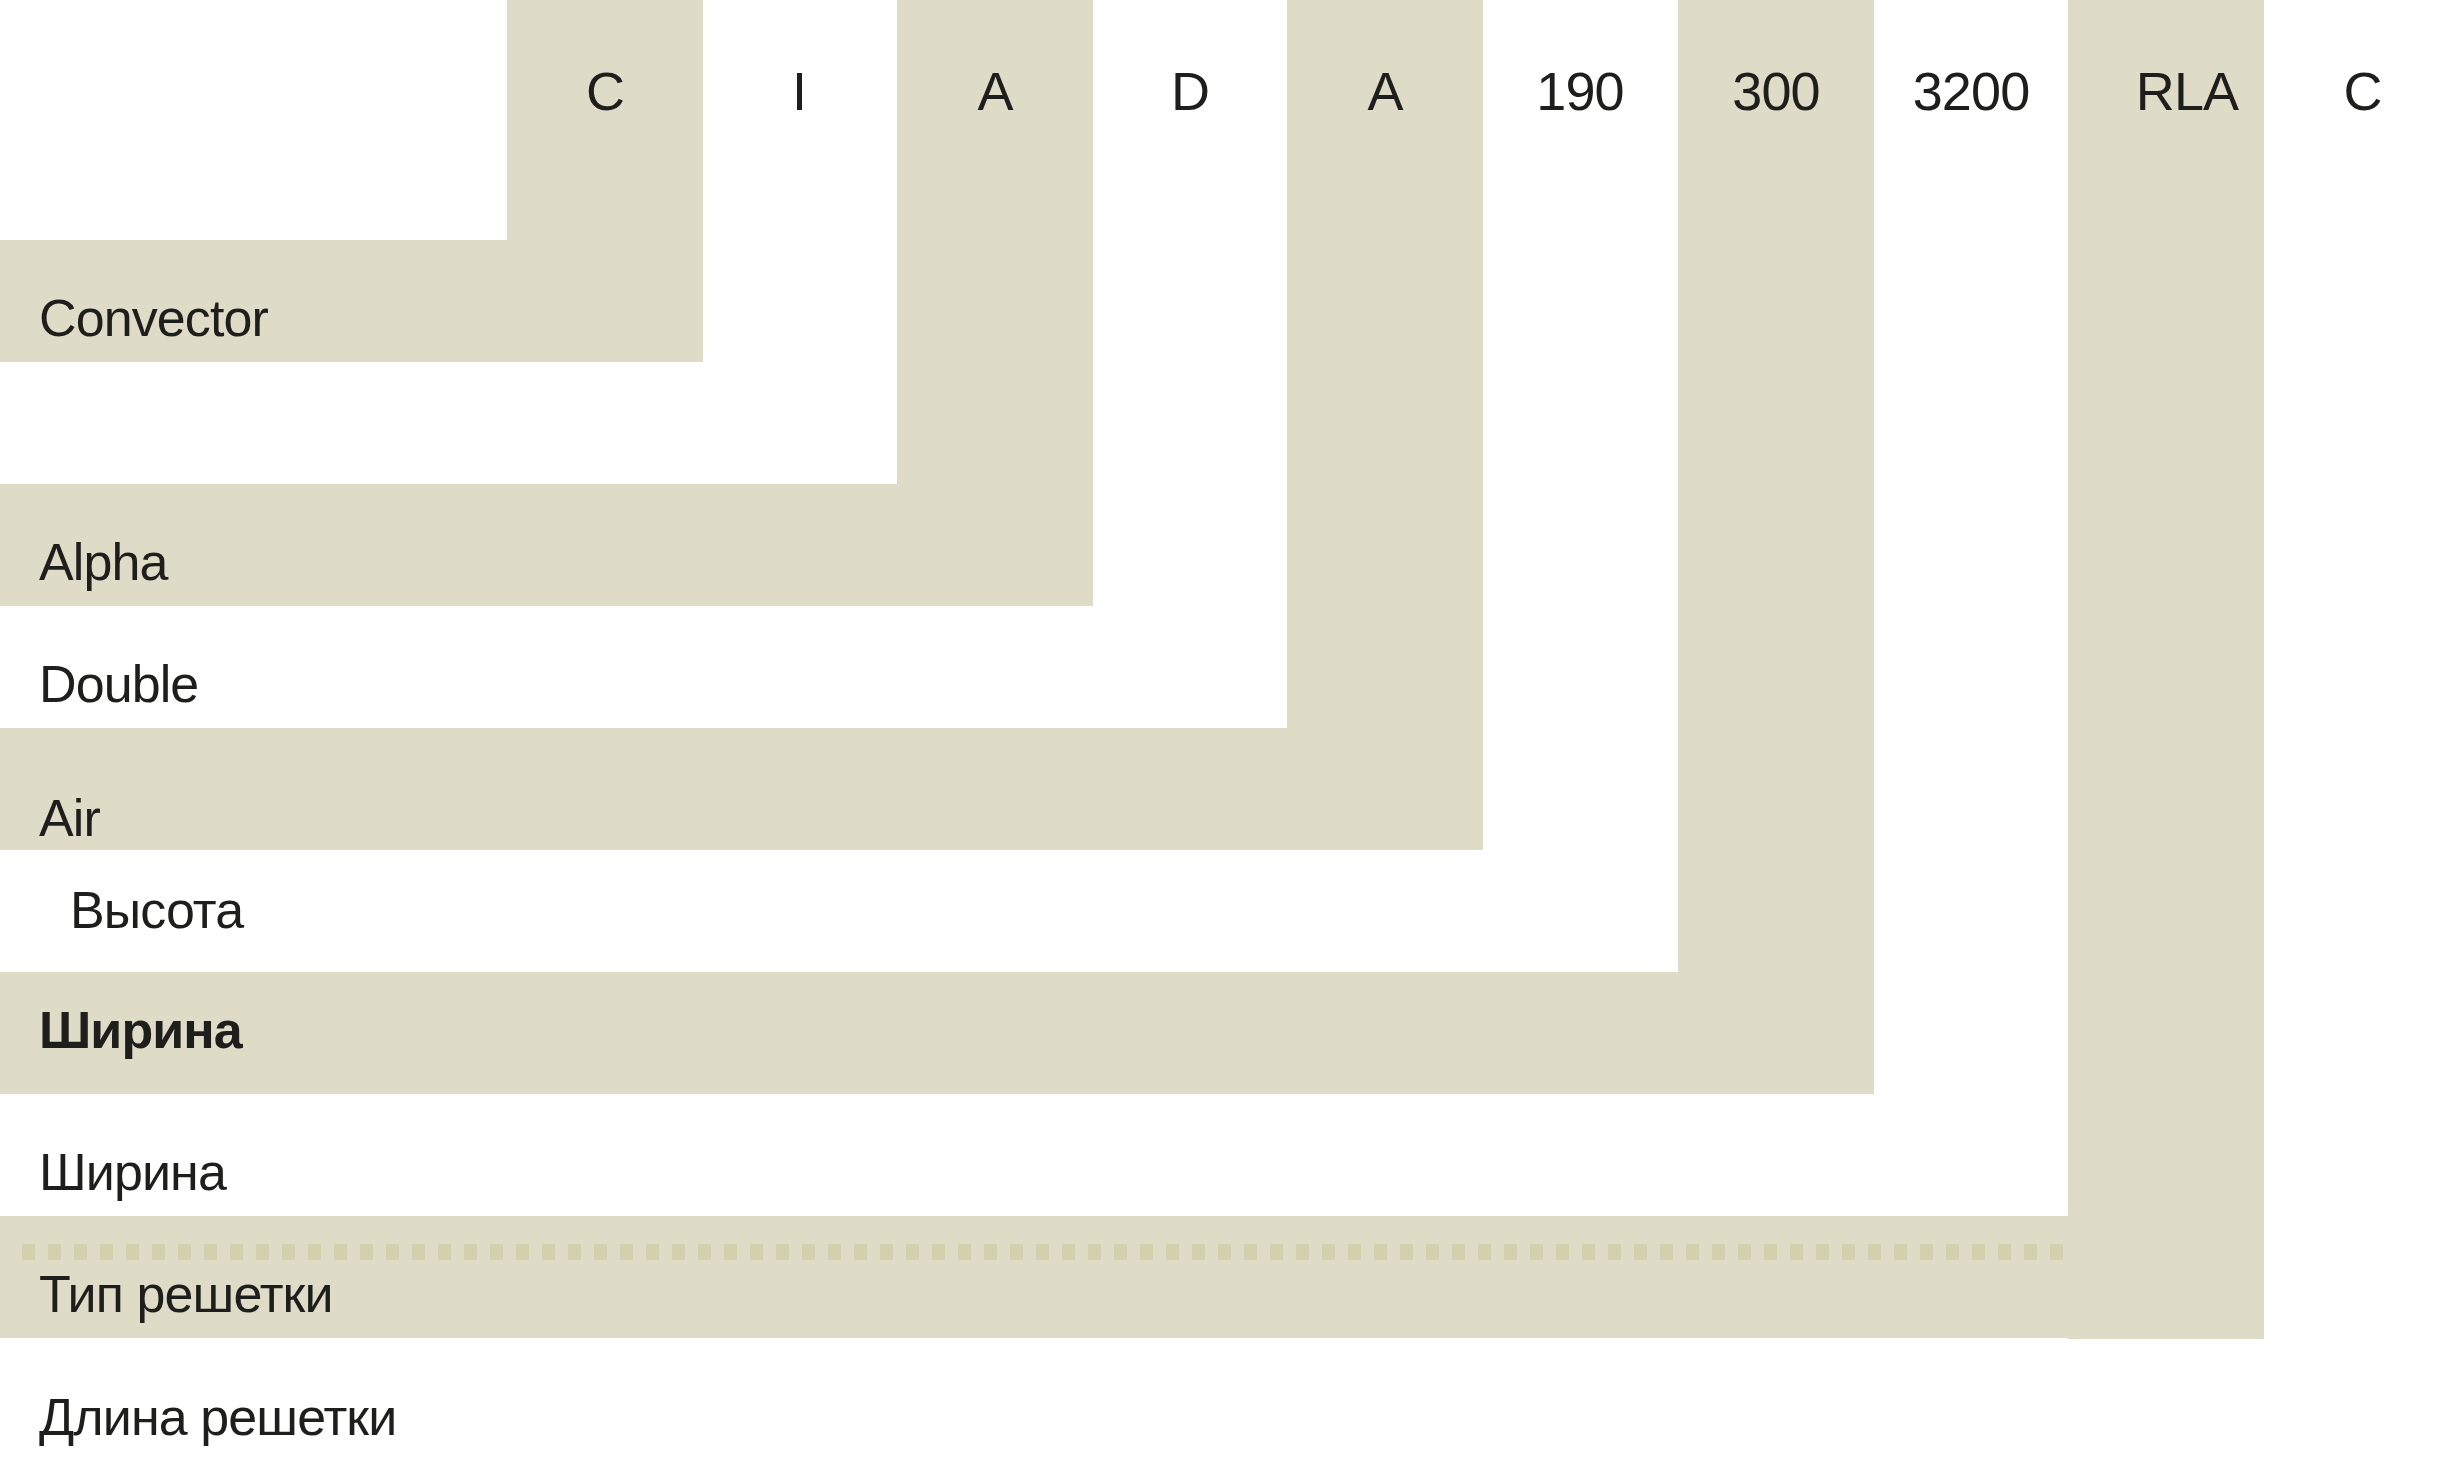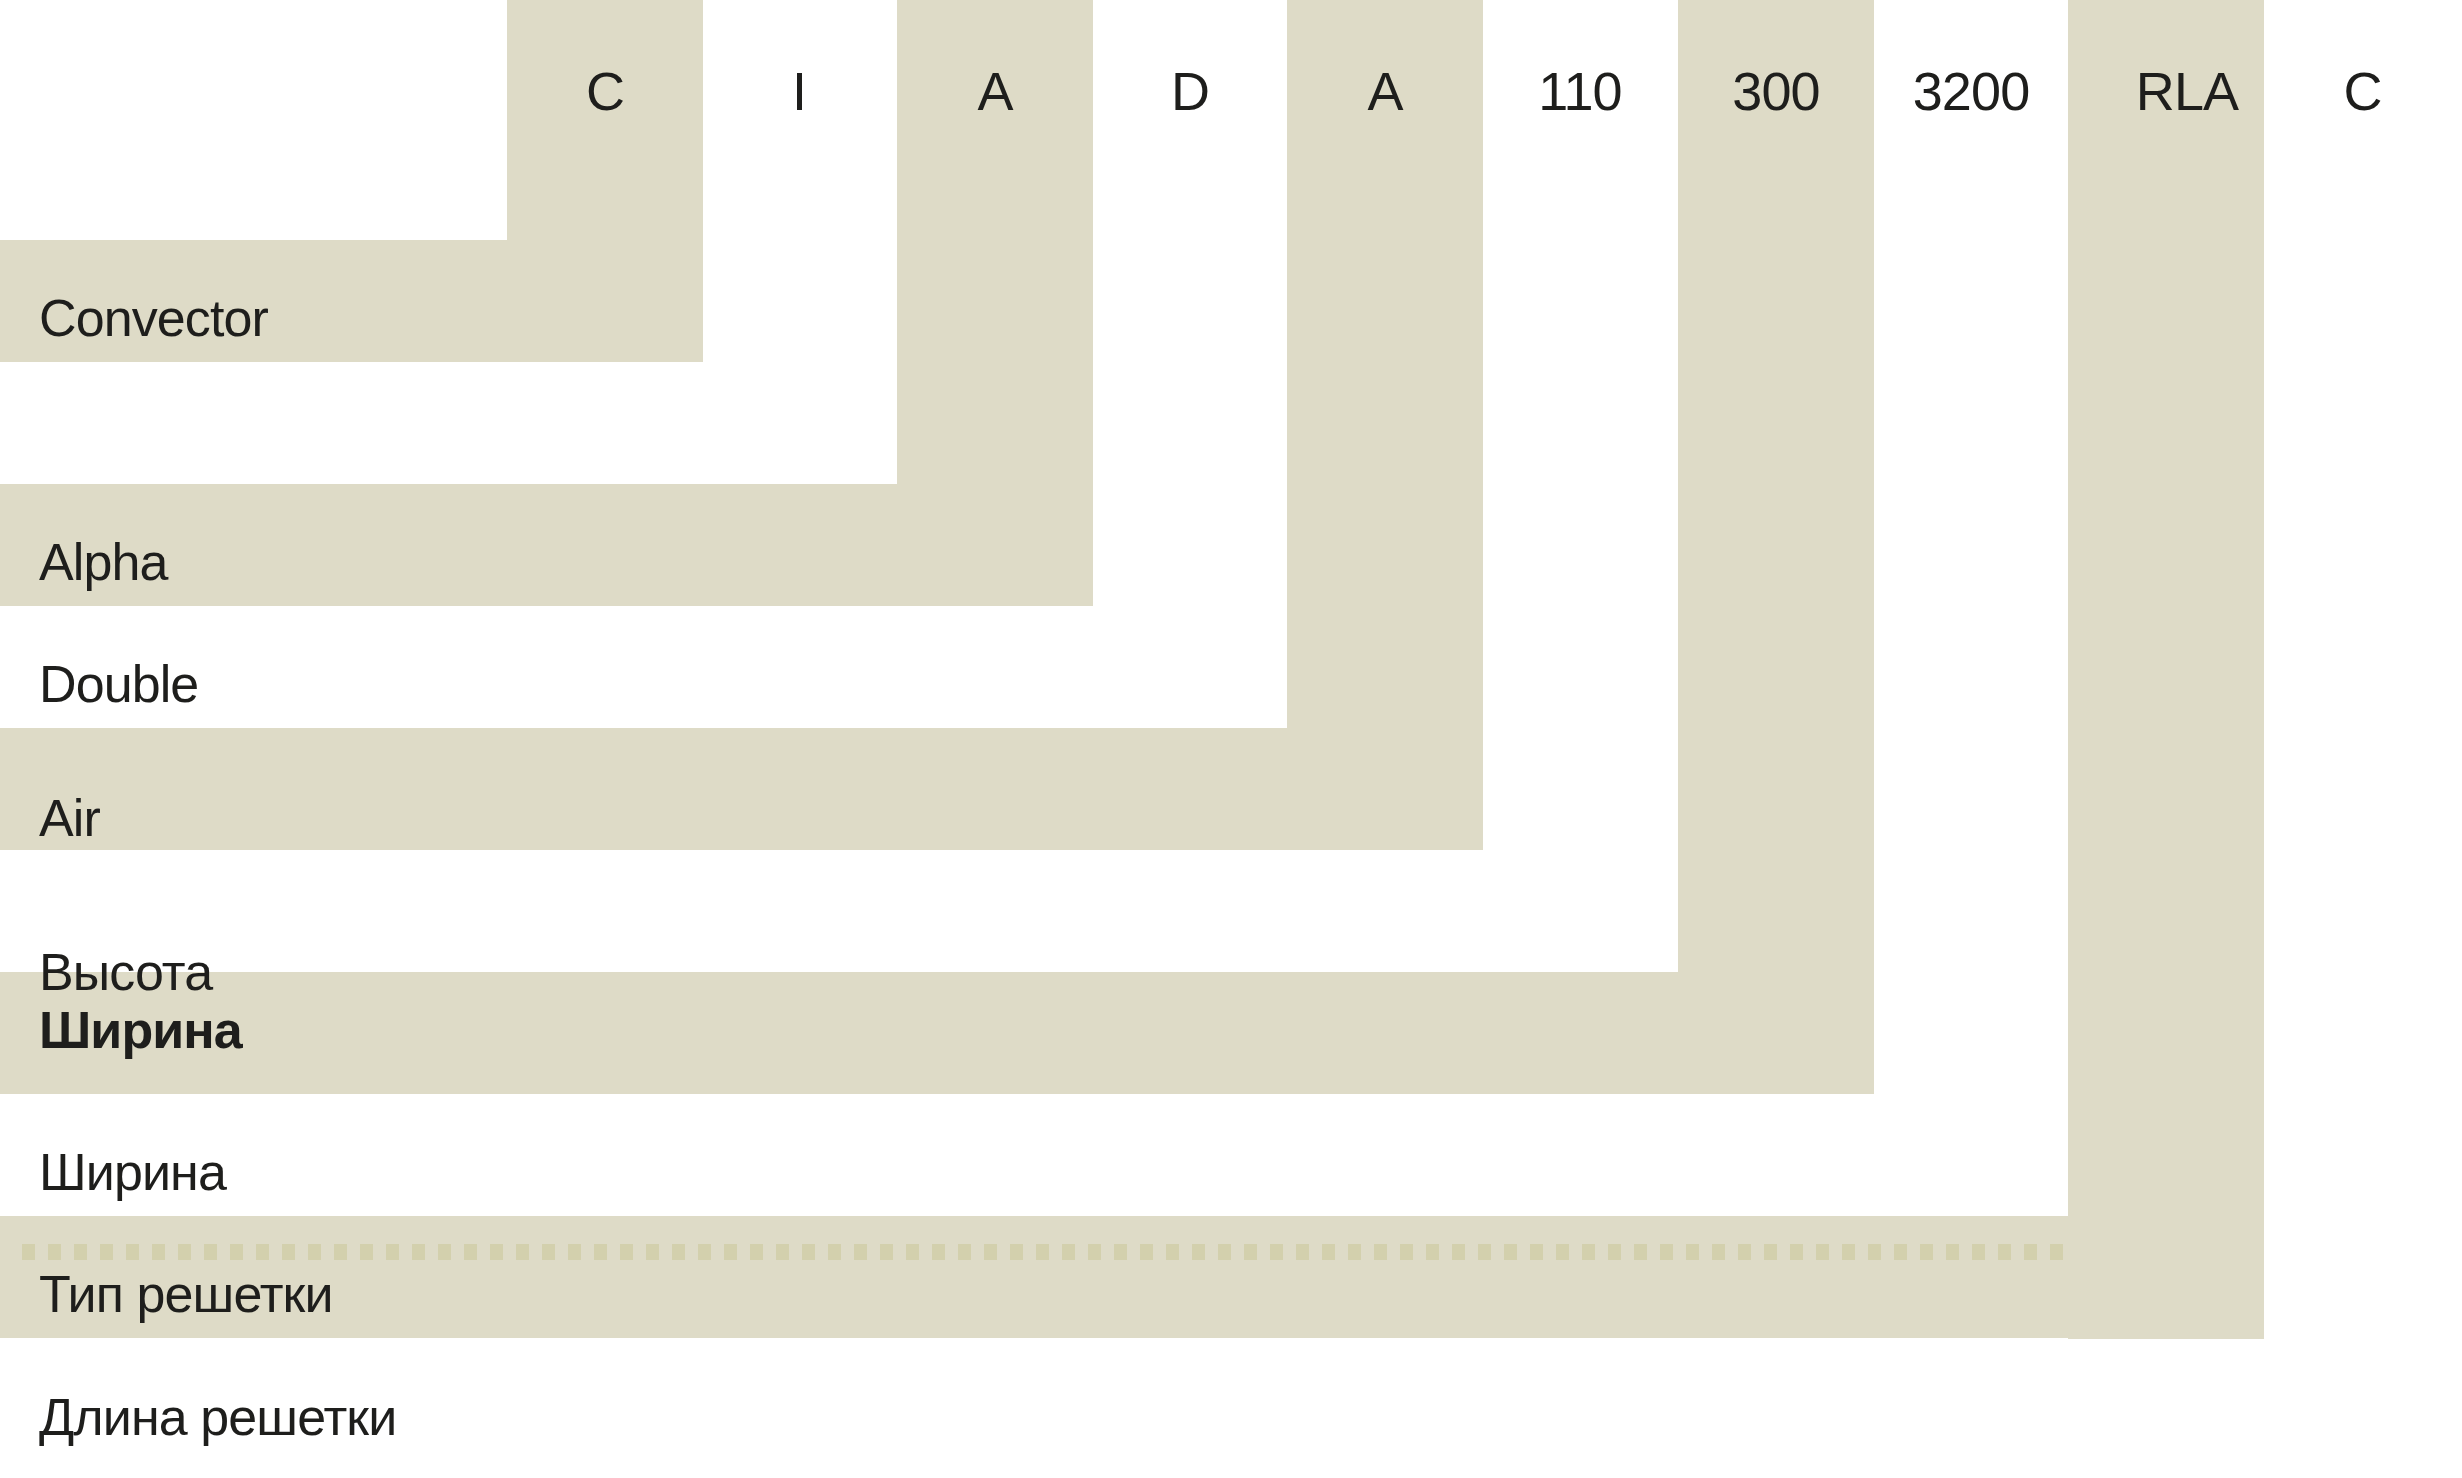--- a/index.html
+++ b/index.html
@@ -78,21 +78,21 @@
     align-items: center;
     font-size: 52px;
     letter-spacing: -0.9px;
     white-space: nowrap;
   }
   .rlabel-1  { top: 240px;  }
   .rlabel-2  { top: 362px;  }
   .rlabel-3  { top: 484px;  }
   .rlabel-4  { top: 606px;  }
   .rlabel-5  { top: 740px;  }
-  .rlabel-6  { top: 894px;  }
+  .rlabel-6  { top: 832px; margin-left: 31px;  }
   .rlabel-7  { top: 952px; font-weight: bold; }
   .rlabel-8  { top: 1094px; }
   .rlabel-9  { top: 1216px; }
   .rlabel-10 { top: 1339px; }
 </style>
 </head>
 <body>
 
 <div class="canvas">
 
@@ -108,21 +108,21 @@
   <div class="band rowband rowband-7"></div>
   <div class="band rowband rowband-9"></div>
 
   <div class="dots"></div>
 
   <div class="code code-1">C</div>
   <div class="code code-2">I</div>
   <div class="code code-3">A</div>
   <div class="code code-4">D</div>
   <div class="code code-5">A</div>
-  <div class="code code-6">110</div>
+  <div class="code code-6">190</div>
   <div class="code code-7">300</div>
   <div class="code code-8">3200</div>
   <div class="code code-9">RLA</div>
   <div class="code code-10">C</div>
 
   <div class="rlabel rlabel-1">Convector</div>
   <div class="rlabel rlabel-3">Alpha</div>
   <div class="rlabel rlabel-4">Double</div>
   <div class="rlabel rlabel-5">Air</div>
   <div class="rlabel rlabel-6">Высота</div>

